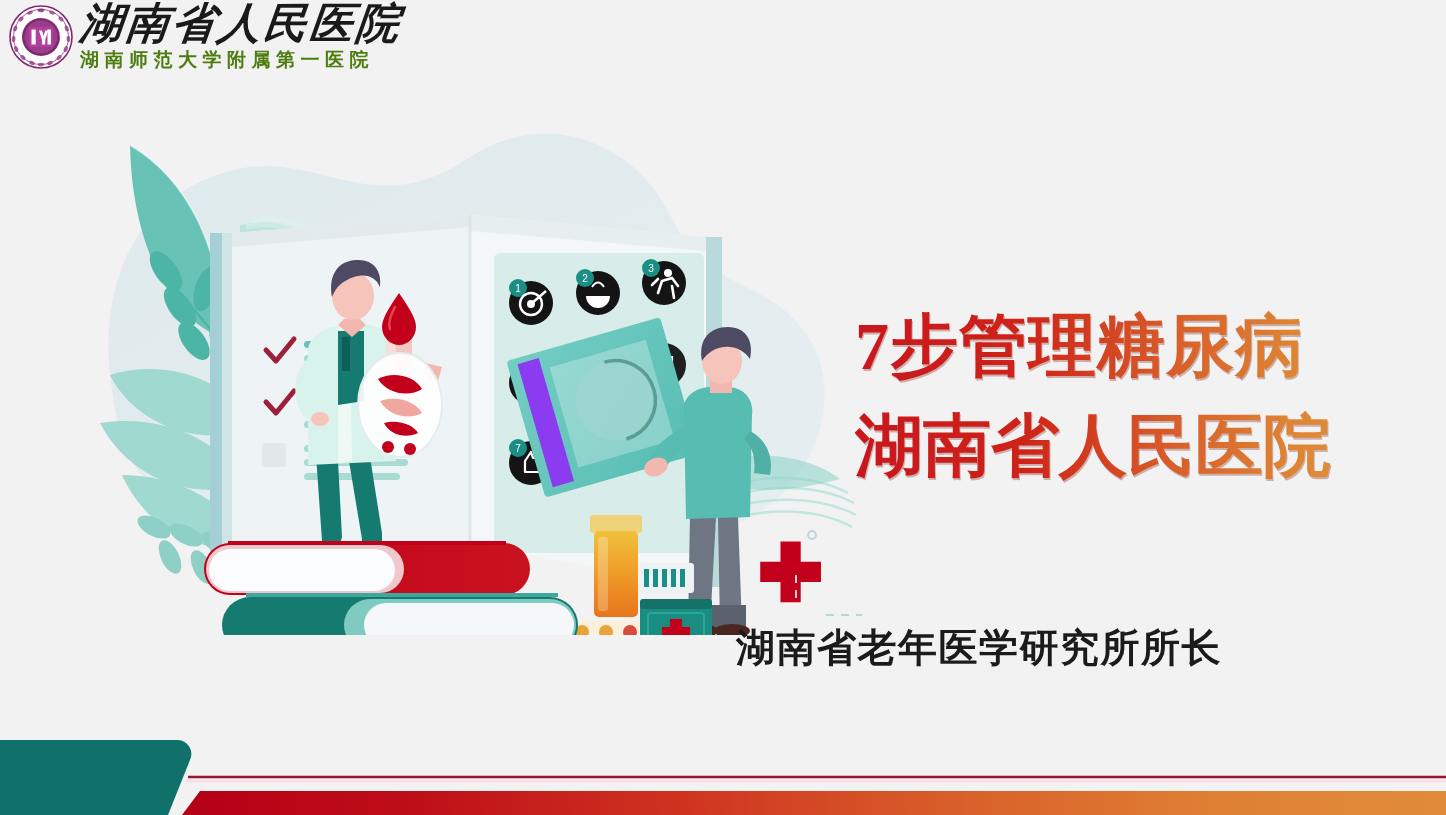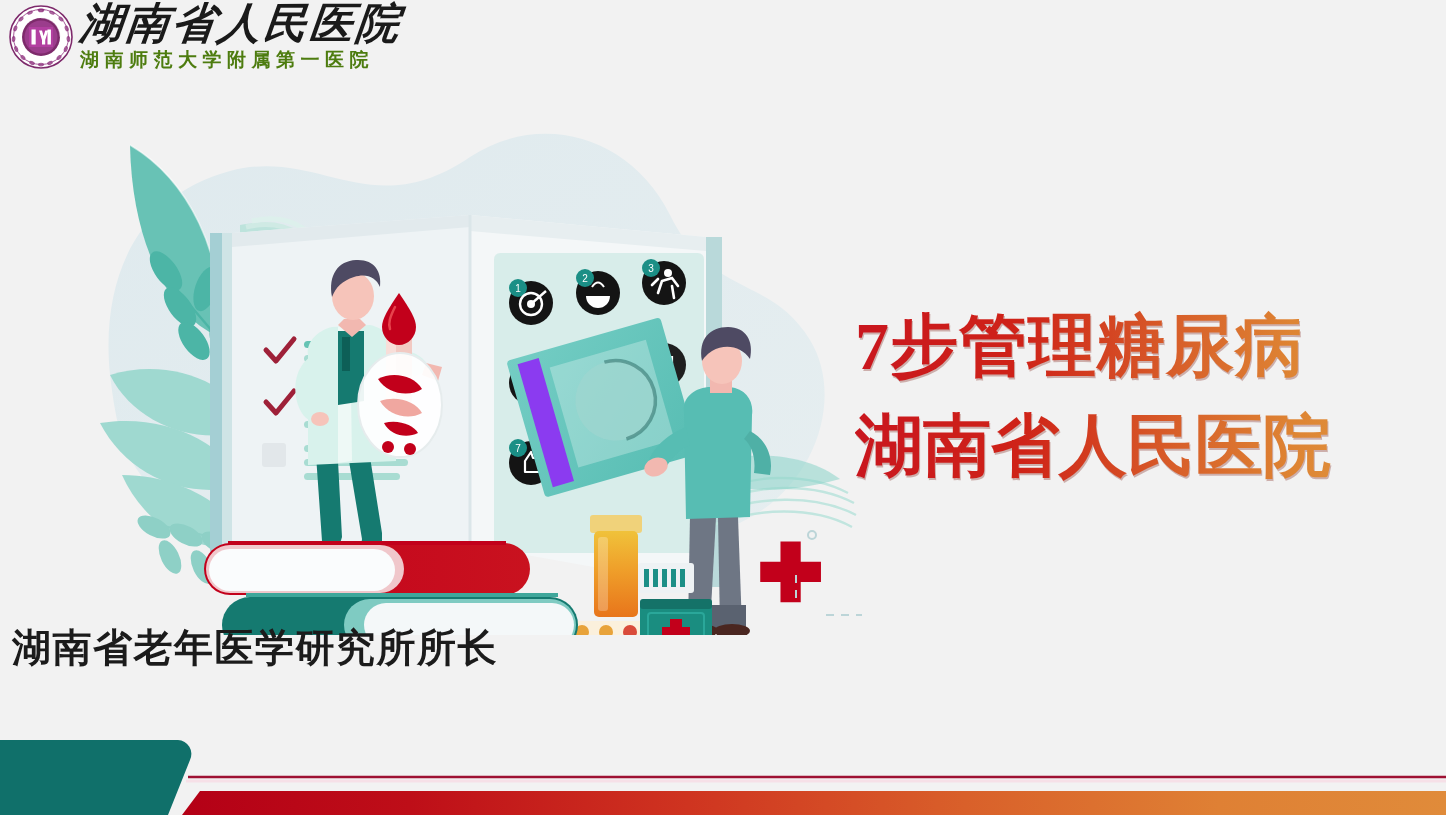--- a/index.html
+++ b/index.html
@@ -38,21 +38,21 @@
     font-weight:700; font-size:68px; line-height:100px;
     letter-spacing:1px; white-space:nowrap;
     background:linear-gradient(90deg,#c9161e 0%,#cf2318 30%,#d8602a 58%,#de8433 78%,#e09a44 100%);
     -webkit-background-clip:text; background-clip:text;
     color:transparent; -webkit-text-fill-color:transparent;
     filter:drop-shadow(1.5px 2px 0 rgba(120,20,10,.30));
   }
   .hl-line.second { letter-spacing:0px; }
 
   
-  .caption { position:absolute; left:12px; top:620px; width:1204px; text-align:left; z-index:30; }
+  .caption { position:absolute; left:18px; top:620px; width:1204px; text-align:right; z-index:30; }
   .cap-line {
     font-family:"Liberation Sans","DejaVu Sans",sans-serif;
     font-weight:700; color:#1b1b1b; font-size:39px; line-height:56px;
     letter-spacing:1.5px; white-space:nowrap;
   }
 
   
   .bottom-deco { position:absolute; left:0; top:720px; width:1446px; height:95px; z-index:20; }
   .bottom-deco svg { display:block; width:1446px; height:95px; }
 </style>

